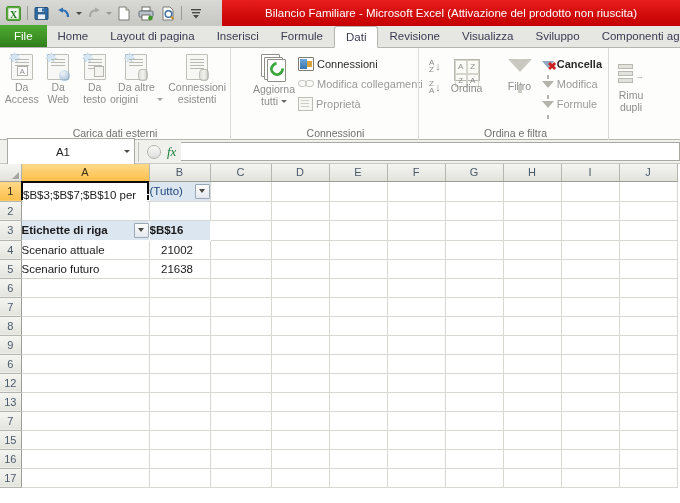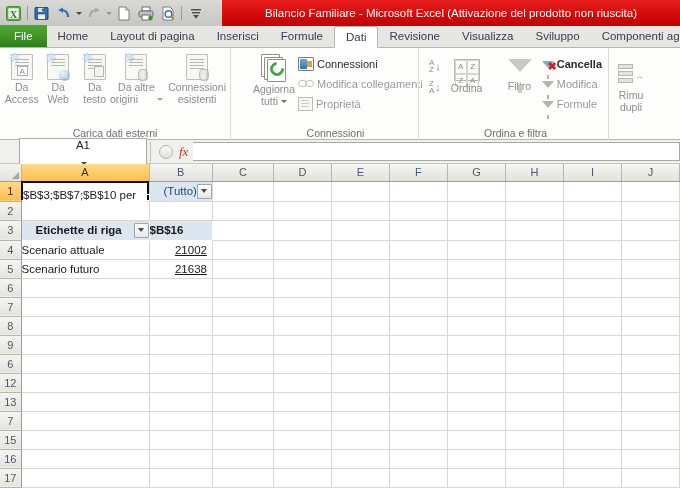--- a/index.html
+++ b/index.html
@@ -161,31 +161,31 @@
   .t2c .dn { position: absolute; left: 12px; top: 10px; width: 0; height: 0;
              border-left: 4px solid transparent; border-right: 4px solid transparent; border-top: 6px solid #5b5b55; }
 
   .dup { width: 26px; height: 26px; position: relative; }
   .dup .s { position: absolute; left: 0; width: 15px; height: 5px; background: #e3e3dd; border: 1px solid #b9b9b2; }
 
   
   .fbar { height: 24px; background: #f0f0ec; display: flex; align-items: center;
           border-bottom: 1px solid #c8c8c2; }
   .namebox {
-    width: 128px; height: 28px; margin-left: 19px; background: #fff;
+    width: 128px; height: 28px; margin-left: 7px; background: #fff;
     border: 1px solid #a9a9a3; display: flex; align-items: center;
-    font-size: 11.5px; position: relative; flex-direction: column;
+    font-size: 11.5px; position: relative;
   }
   .namebox .nb-text { flex: 1; text-align: center; color: #222; }
   .namebox .nb-arrow { width: 16px; display: flex; align-items: center; justify-content: center; }
   .fbsep { width: 1px; height: 20px; background: #c2c2bc; margin: 0 3px; }
   .fx-grp { display: flex; align-items: center; gap: 6px; padding: 0 5px; }
   .circ { width: 14px; height: 14px; border-radius: 50%;
           background: linear-gradient(to bottom,#fafaf8,#dedede); border: 1px solid #b5b5ae; }
-  .fx { font-style: italic; font-family: "Liberation Serif", serif; font-size: 13px; color: #c2410c; }
+  .fx { font-style: italic; font-family: "Liberation Serif", serif; font-size: 13px; color: #15803d; }
   .fbinput { flex: 1; height: 19px; background: #fff; border: 1px solid #a9a9a3; border-left: 0;
              margin-right: 0; }
 
   
   .gridwrap { position: relative; height: 333px; background: #fff; overflow: hidden; }
   table.sheet { border-collapse: collapse; table-layout: fixed; }
   .sheet td, .sheet th { padding: 0; font-weight: normal; }
   .colhead {
     height: 17px; background: linear-gradient(to bottom,#f4f4f1,#e2e2dd);
     border-right: 1px solid #b6b6b0; border-bottom: 1px solid #9e9e98;
@@ -207,21 +207,21 @@
   .rowhead.sel { background: linear-gradient(to bottom,#ffd98a,#fbbf4a); color: #3d3118;
                  border-right: 1px solid #b5862b; }
   .cell {
     height: 19px; border-right: 1px solid #d8d8d2; border-bottom: 1px solid #d8d8d2;
     font-size: 11.5px; color: #1a1a1a; padding: 0 3px; vertical-align: middle;
     overflow: hidden; white-space: nowrap;
   }
   .cell.pivhdr { background: #dce6f1; font-weight: bold; border-bottom: 1px solid #fff;
                  border-right: 1px solid #fff; color: #1a1a1a; }
   .cell.pivcell { background: #fff; }
-  .cell.num { text-align: right; padding-right: 5px; text-decoration: underline; }
+  .cell.num { text-align: center; padding-right: 5px; }
   .cell.filterbox { background: #dce6f1; color: #244b7a; }
 
   .selcell {
     position: absolute; left: 21px; top: 17px; width: 128px; height: 19px;
     border: 2px solid #0b0b0b; background: transparent; pointer-events: none; z-index: 5;
   }
   .selcell:after {
     content:''; position: absolute; right: -3px; bottom: -3px; width: 5px; height: 5px;
     background: #0b0b0b; border: 1px solid #fff;
   }
@@ -232,21 +232,21 @@
   }
   .filterbtn {
     width: 15px; height: 15px; border: 1px solid #9aa7b5;
     background: linear-gradient(to bottom,#fcfcfb,#e4e8ee);
     display: flex; align-items: center; justify-content: center;
     border-radius: 1px;
   }
   .filterbtn .d { width: 0; height: 0; border-left: 3.5px solid transparent;
                   border-right: 3.5px solid transparent; border-top: 4px solid #4a4a44; }
   .inline-flex { display: flex; align-items: center; height: 19px; }
-  .grow { flex: 1; overflow: hidden; text-overflow: clip; white-space: nowrap; padding-left: 14px; }
+  .grow { flex: 1; overflow: hidden; text-overflow: clip; white-space: nowrap; }
 </style>
 </head>
 <body>
 
 <div id="app">
 
   <div class="titlebar">
     <div class="qat">
       <div class="qat-btn">
         <svg width="15" height="15" viewBox="0 0 15 15">

